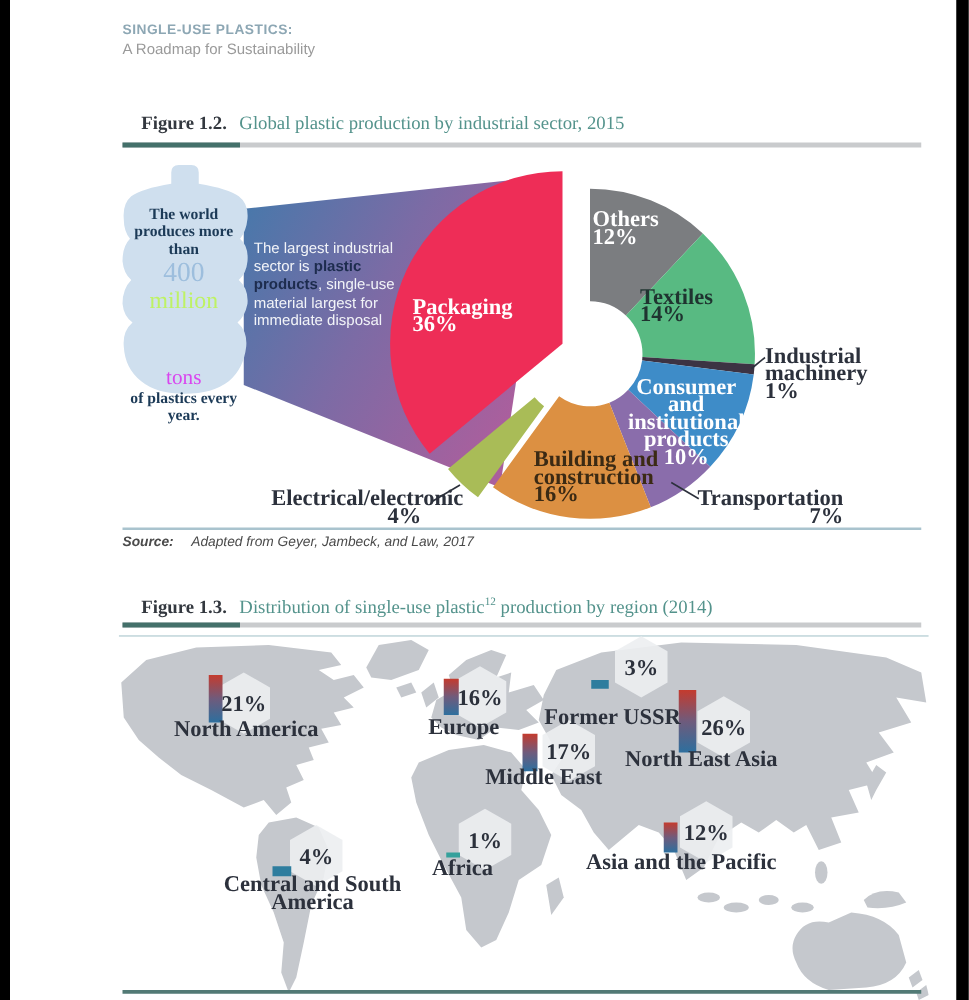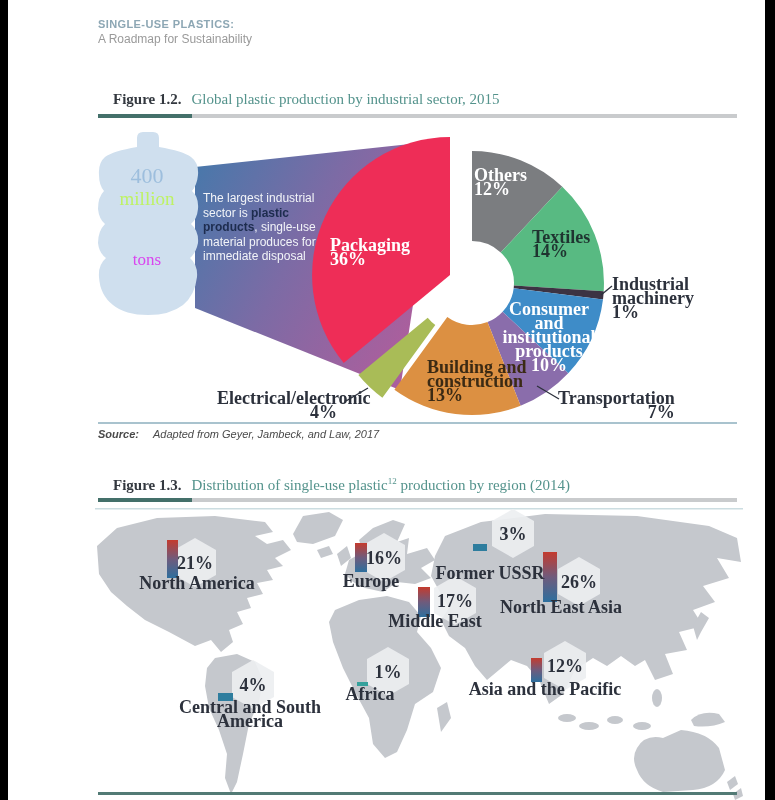--- a/index.html
+++ b/index.html
@@ -83,42 +83,44 @@
   <path d="M425.6,280.8 A132,132 0 0 1 299.4,264.8 L352.3,192.0 A42,42 0 0 0 392.5,197.1 Z" fill="#dc9042"></path>
 
   <path d="M287.4,272.8 A132,132 0 0 1 263.4,250.1 L332.7,192.8 A42,42 0 0 0 340.3,200.0 Z" fill="#a9bc57"></path>
 
   <line x1="506" y1="170" x2="517" y2="161" stroke="#2c313c" stroke-width="1.3"></line>
   <line x1="442" y1="261" x2="464" y2="274" stroke="#2c313c" stroke-width="1.3"></line>
   <line x1="251" y1="276" x2="273" y2="263" stroke="#2c313c" stroke-width="1.3"></line>
 </svg>
 
 <div class="abs bottleTxt">
+  <div class="pre">The world produces more than</div>
   <div class="bt-big1">400</div>
   <div class="bt-big2">million</div>
   <div class="bt-big3">tons</div>
+  <div>of plastics every year.</div>
 </div>
 
 <div class="abs beamTxt">
-  <span>The largest industrial sector is </span><b>plastic products</b><span>, single-use material produces for immediate disposal</span>
+  <span>The largest industrial sector is </span><b>plastic products</b><span>, single-use material largest for immediate disposal</span>
 </div>
 
 <div class="abs lbl white pre" style="left:330px;top:238px;">Packaging
 36%</div>
 <div class="abs lbl white pre" style="left:474px;top:168px;">Others
 12%</div>
-<div class="abs lbl pre" style="left:532px;top:230px;color:#1f3430;">Textiles
+<div class="abs lbl pre" style="left:512px;top:230px;color:#1f3430;">Textiles
 14%</div>
 <div class="abs lbl white pre ctr" style="left:499px;top:302px;width:100px;">Consumer and
 institutional
 products
 10%</div>
 <div class="abs lbl pre" style="left:427px;top:360px;color:#3b2a14;">Building and
 construction
-13%</div>
+16%</div>
 <div class="abs lbl pre" style="left:612px;top:277px;">Industrial
 machinery
 1%</div>
 <div class="abs lbl pre" style="left:558px;top:391px;text-align:right;">Transportation
 7%</div>
 <div class="abs lbl pre rt" style="left:217px;top:391px;width:120px;">Electrical/electronic
 4%</div>
 
 <div class="abs srcline"></div>
 <div class="abs src">

